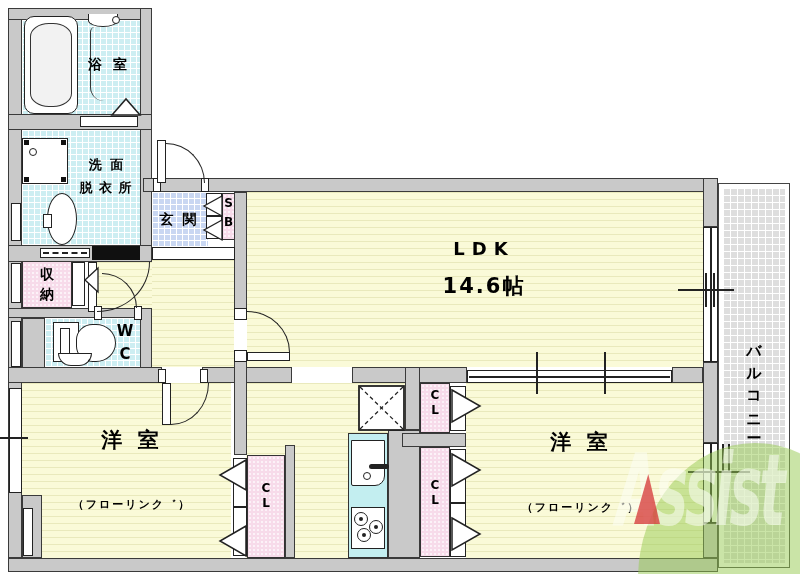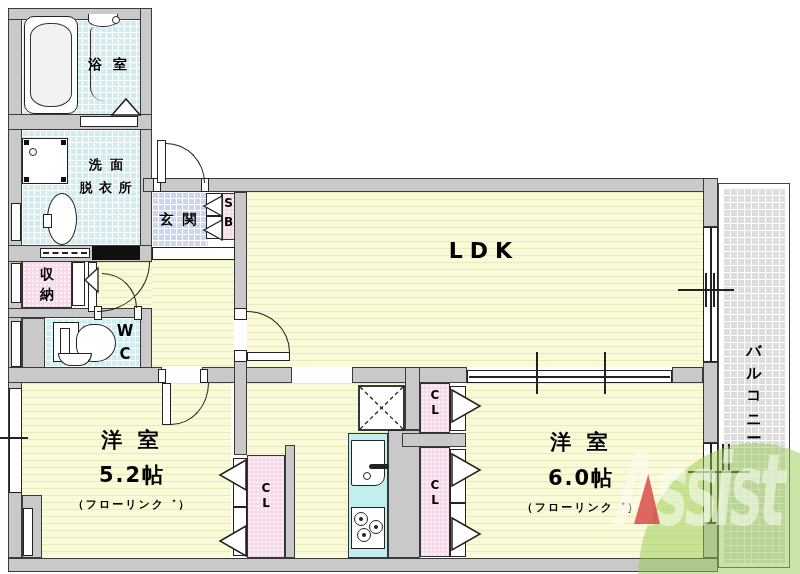--- a/index.html
+++ b/index.html
@@ -219,26 +219,25 @@
       <span>B</span>
   </div>
   <div class="t stack" style="left:30px;top:264px;width:34px;font-size:14px;line-height:20px;">
     <span>収</span>
       <span>納</span>
   </div>
   <div class="t stack" style="left:112px;top:320px;width:26px;font-size:15px;line-height:23px;">
     <span>W</span>
       <span>C</span>
   </div>
-  <div class="t" style="left:399px;top:238px;width:170px;font-size:22px;letter-spacing:7px;">LDK</div>
+  <div class="t" style="left:399px;top:238px;width:170px;font-size:18px;letter-spacing:7px;">LDK</div>
+  <div class="t" style="left:399px;top:272px;width:170px;font-size:21px;letter-spacing:2px;">14.6帖</div>
   <div class="t" style="left:58px;top:426px;width:148px;font-size:21px;letter-spacing:4px;">洋 室</div>
-  <div class="t" style="left:58px;top:461px;width:148px;font-size:21px;letter-spacing:2px;">5.2帖</div>
   <div class="t" style="left:58px;top:497px;width:148px;font-size:11px;letter-spacing:2px;">（フローリンク゛）</div>
   <div class="t" style="left:506px;top:428px;width:150px;font-size:21px;letter-spacing:4px;">洋 室</div>
-  <div class="t" style="left:506px;top:464px;width:150px;font-size:21px;letter-spacing:2px;">6.0帖</div>
   <div class="t" style="left:506px;top:500px;width:150px;font-size:11px;letter-spacing:2px;">（フローリンク゛）</div>
   <div class="t stack" style="left:251px;top:481px;width:30px;font-size:12px;line-height:15px;">
     <span>C</span>
       <span>L</span>
   </div>
   <div class="t stack" style="left:420px;top:388px;width:30px;font-size:12px;line-height:15px;">
     <span>C</span>
       <span>L</span>
   </div>
   <div class="t stack" style="left:420px;top:478px;width:30px;font-size:12px;line-height:15px;">

